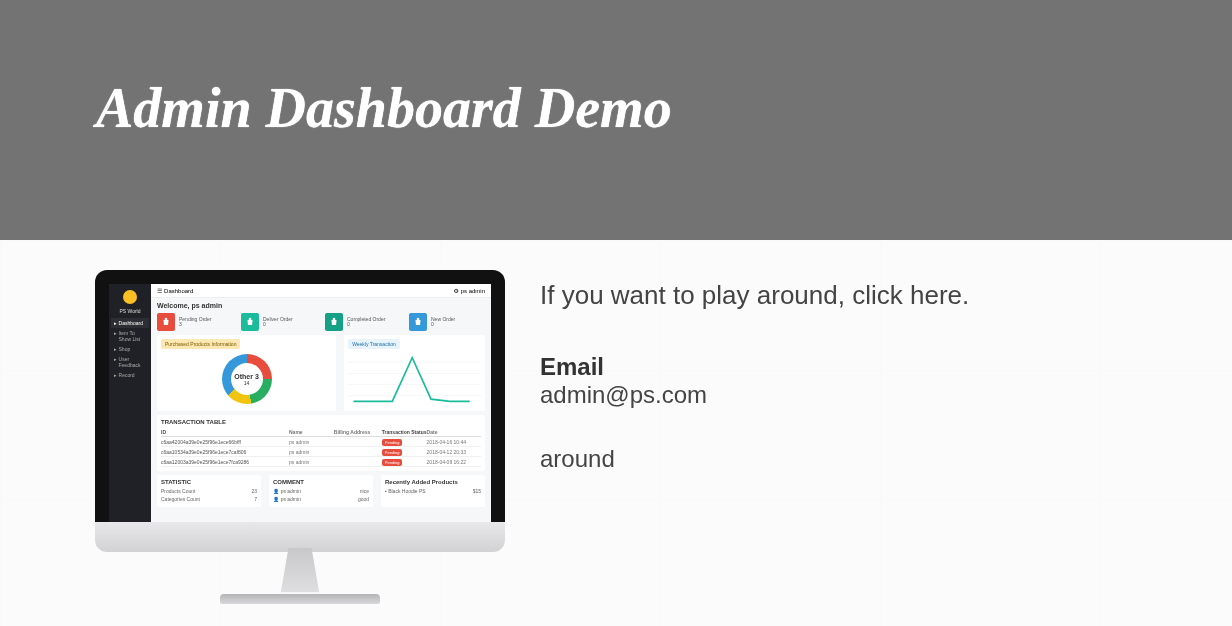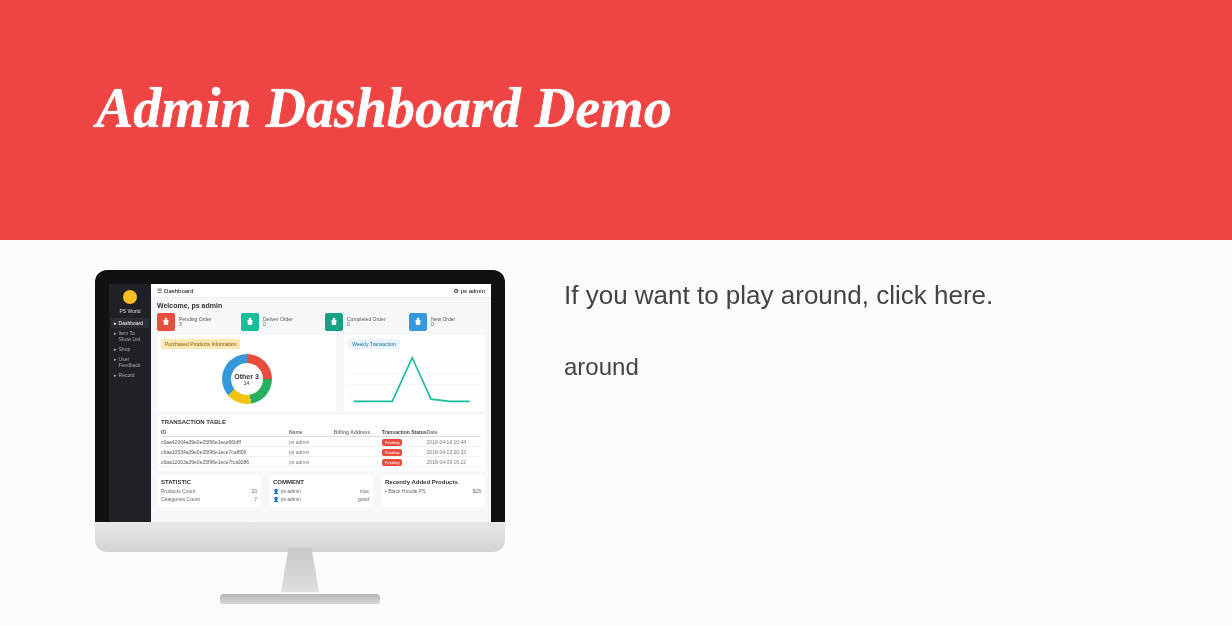--- a/index.html
+++ b/index.html
@@ -1,37 +1,36 @@
 <!DOCTYPE html>
 <html><head>
 <meta charset="utf-8">
 <style>
   * { box-sizing: border-box; margin: 0; padding: 0; }
   html, body { width: 1232px; height: 626px; font-family: Arial, Helvetica, sans-serif; }
   .hero {
-    background: #ef4444;
+    background: #737373;
     height: 240px;
     padding: 80px 80px 0 96px;
   }
   .hero h1 {
     color: #fff;
     font-family: "Segoe Script", "Comic Sans MS", cursive;
     font-weight: 900;
     font-style: italic;
     font-size: 56px;
     line-height: 1;
     text-shadow: 0 0 1px #fff;
   }
   .content {
     display: flex;
     padding: 30px 60px 0 70px;
     background: #fbfbfb;
     height: 386px;
     position: relative;
-    gap: 24px;
   }
   .content::before {
     
     content:"";
     position:absolute; inset:0;
     background:
       linear-gradient(#f5f5f5 1px, transparent 1px) 0 0/220px 130px,
       linear-gradient(90deg, #f5f5f5 1px, transparent 1px) 0 0/220px 130px;
     opacity:.25;
     pointer-events:none;
@@ -295,16 +294,18 @@
       <div class="chin">
         <span></span>
       </div>
       <div class="stand"></div>
       <div class="foot"></div>
     </div>
   </div>
 
   <div class="info-col">
     <p class="lead">If you want to play around, click here.</p>
+    <p class="label">Email</p>
+    <p class="value">admin@ps.com</p>
     <p class="value">around</p>
   </div>
 
 </div>
 
 </body></html>

